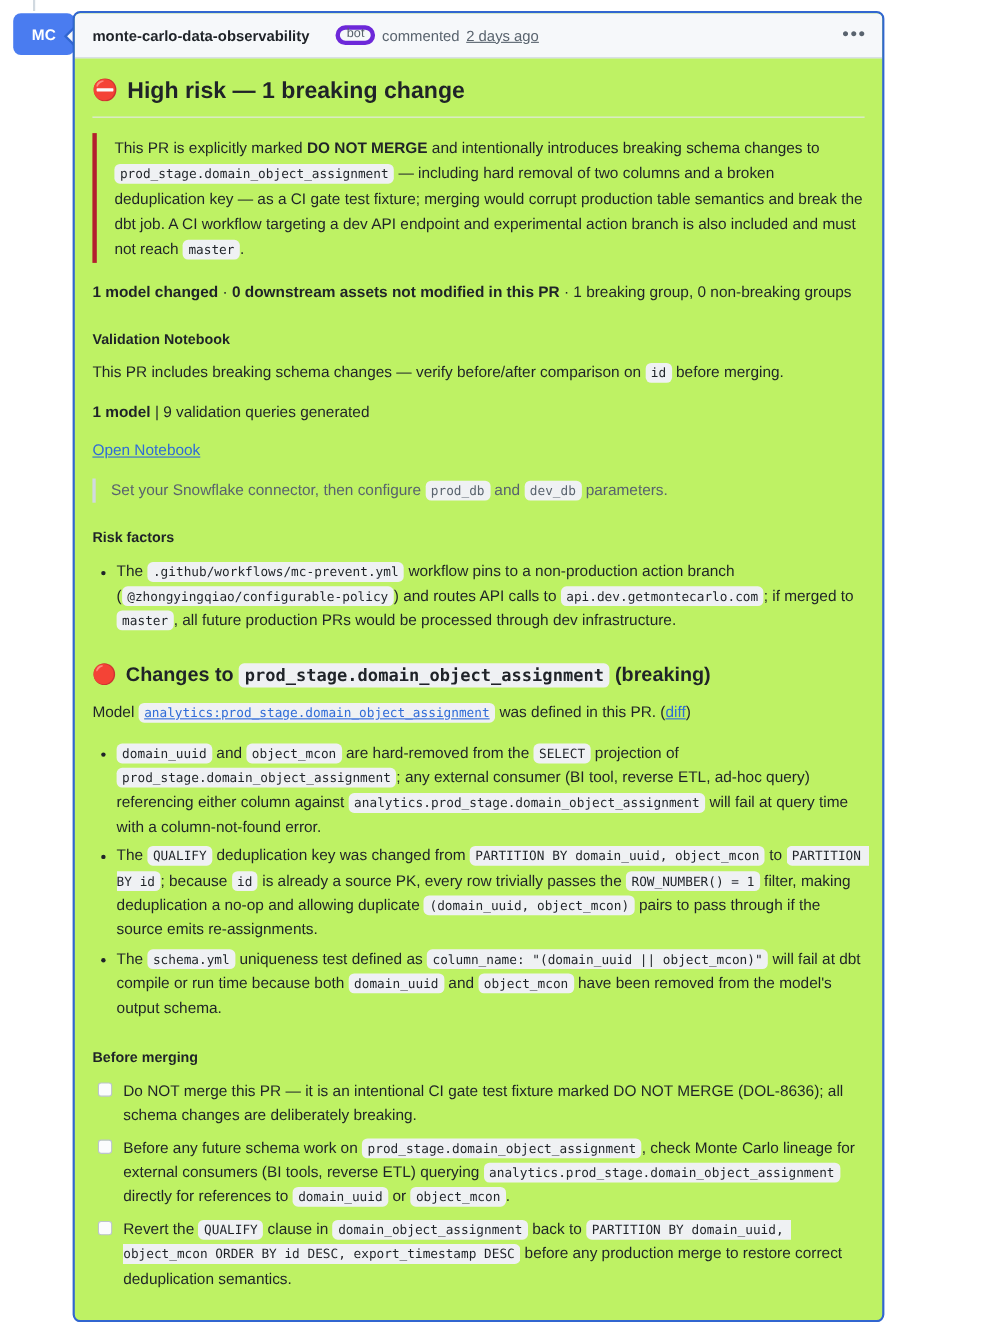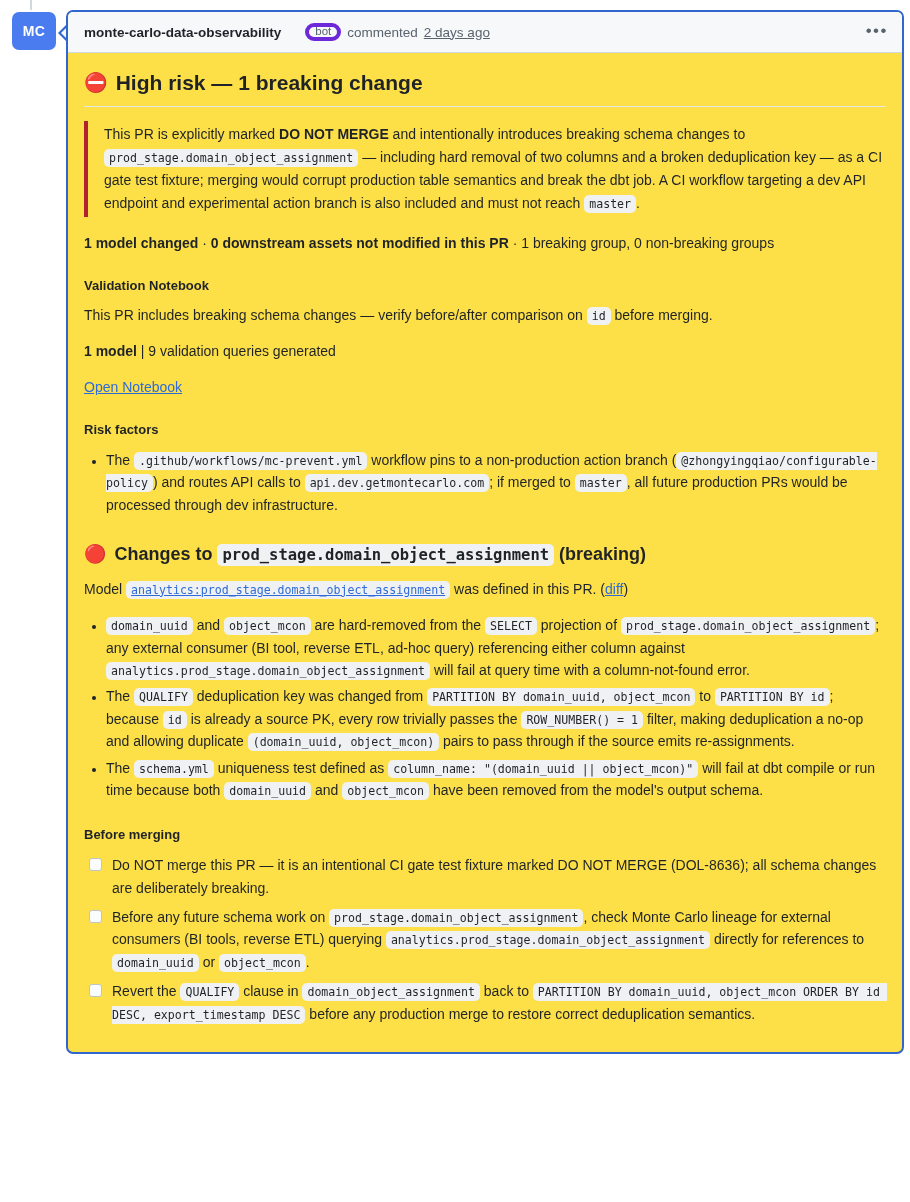--- a/index.html
+++ b/index.html
@@ -15,39 +15,39 @@
 
   
   .thread-line {
     position: absolute;
     left: 30px; top: 0; width: 2px; height: 10px;
     background: #d1d9e0;
   }
   .avatar {
     position: absolute;
     left: 12px; top: 12px;
-    width: 44px; height: 38px;
+    width: 56px; height: 38px;
     border-radius: 7px;
     background: #4a7cf0;
     color: #ffffff;
     font-size: 14px;
     font-weight: 700;
     letter-spacing: .3px;
     display: flex; align-items: center; justify-content: center;
     font-family: "Liberation Sans", sans-serif;
   }
 
   
   .comment {
     position: absolute;
     left: 66px; top: 10px;
-    width: 838px;
+    width: 738px;
     border: 2px solid #3166d0;
     border-radius: 7px;
-    background: #fde047;
+    background: #bef264;
     overflow: hidden;
   }
   
   .caret-outer {
     position: absolute;
     left: 58px; top: 24px;
     width: 0; height: 0;
     border-top: 9px solid transparent;
     border-bottom: 9px solid transparent;
     border-right: 9px solid #3166d0;
@@ -226,20 +226,23 @@
     <p><span class="b">1 model changed</span><span> · </span><span class="b">0 downstream assets not modified in this PR</span><span> · 1 breaking group, 0 non-breaking groups</span></p>
 
     <h3 class="sec">Validation Notebook</h3>
 
     <p><span>This PR includes breaking schema changes — verify before/after comparison on </span><code>id</code><span> before merging.</span></p>
 
     <p><span class="b">1 model</span><span> | 9 validation queries generated</span></p>
 
     <p><a class="u" href="#">Open Notebook</a></p>
 
+    <blockquote>
+      <p><span>Set your Snowflake connector, then configure </span><code>prod_db</code><span> and </span><code>dev_db</code><span> parameters.</span></p>
+    </blockquote>
 
     <h3 class="sec">Risk factors</h3>
 
     <ul>
       <li><span>The </span><code>.github/workflows/mc-prevent.yml</code><span> workflow pins to a non-production action branch (</span><code>@zhongyingqiao/configurable-policy</code><span>) and routes API calls to </span><code>api.dev.getmontecarlo.com</code><span>; if merged to </span><code>master</code><span>, all future production PRs would be processed through dev infrastructure.</span></li>
     </ul>
 
     <h3 class="chg">
       <span class="emoji">🔴</span>
       <span><span>Changes to </span><code style="font-size:15.5px">prod_stage.domain_object_assignment</code><span> (breaking)</span></span>

